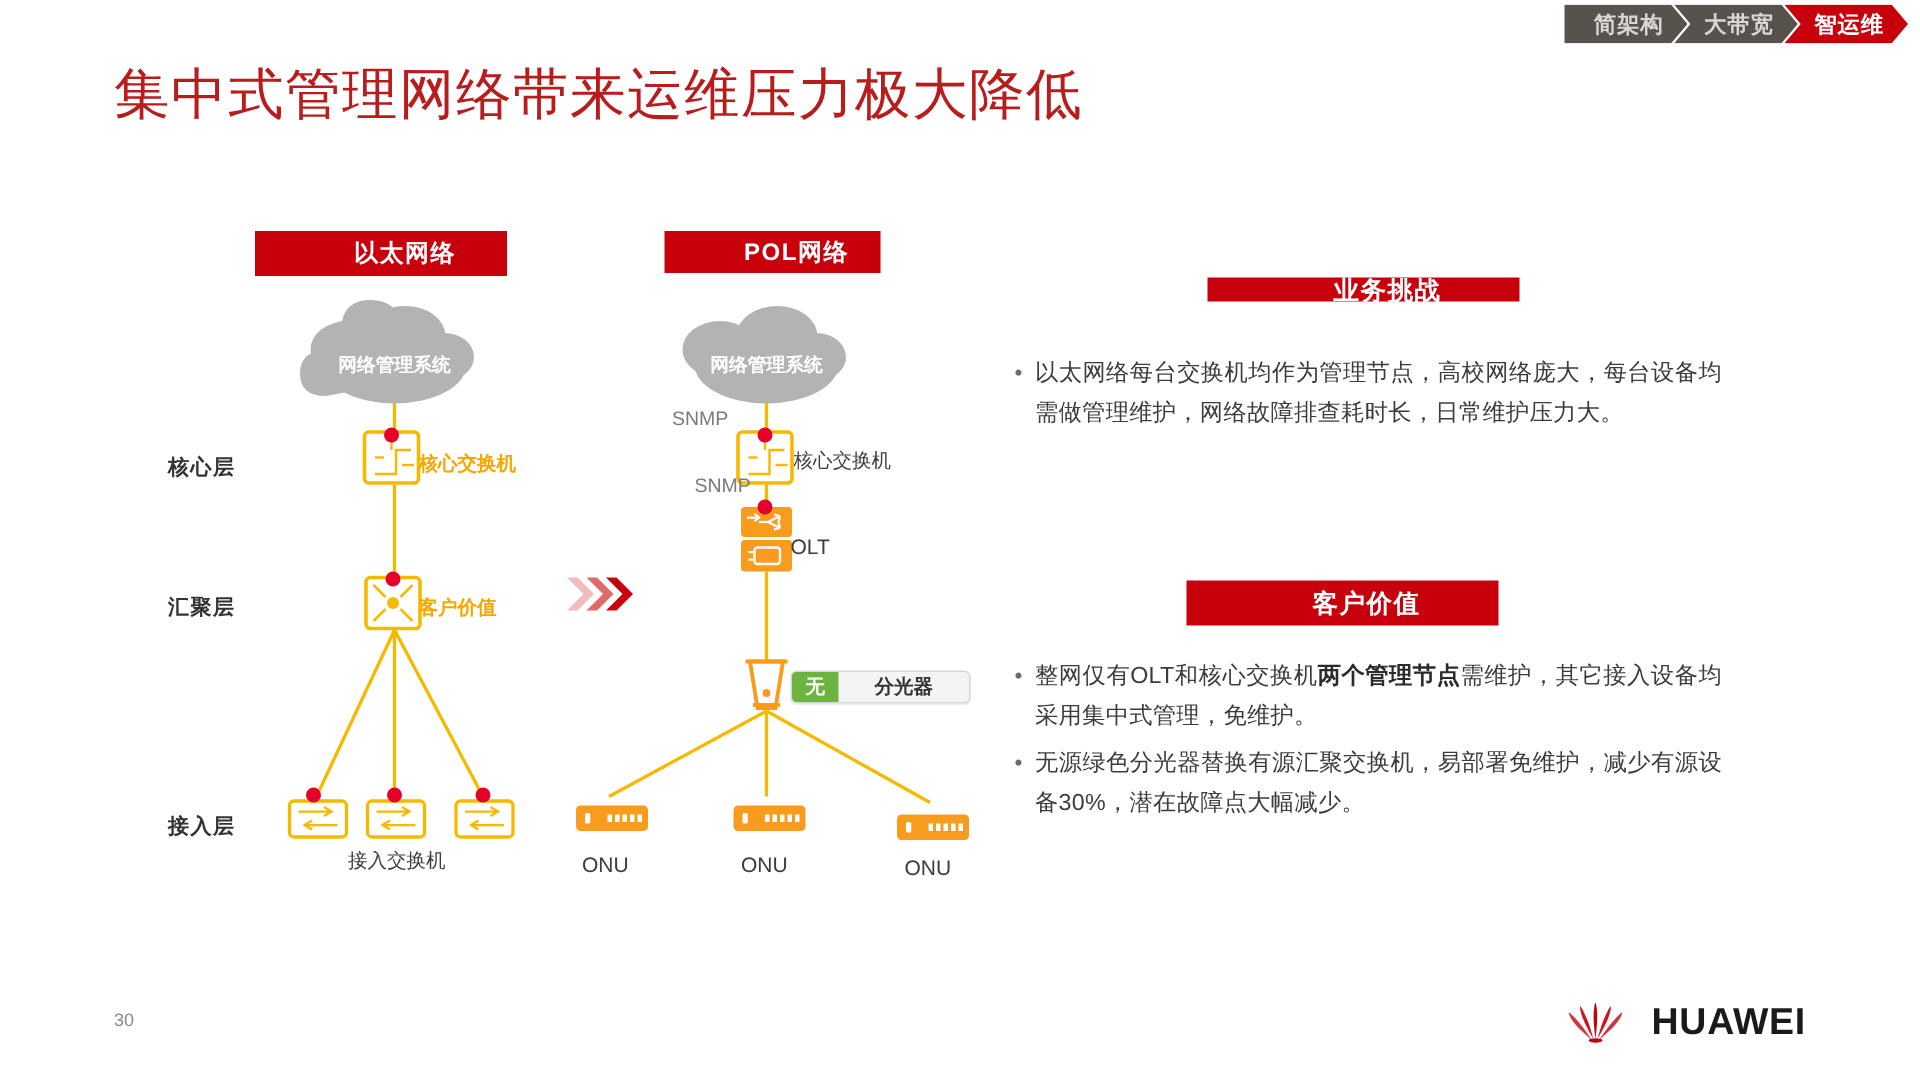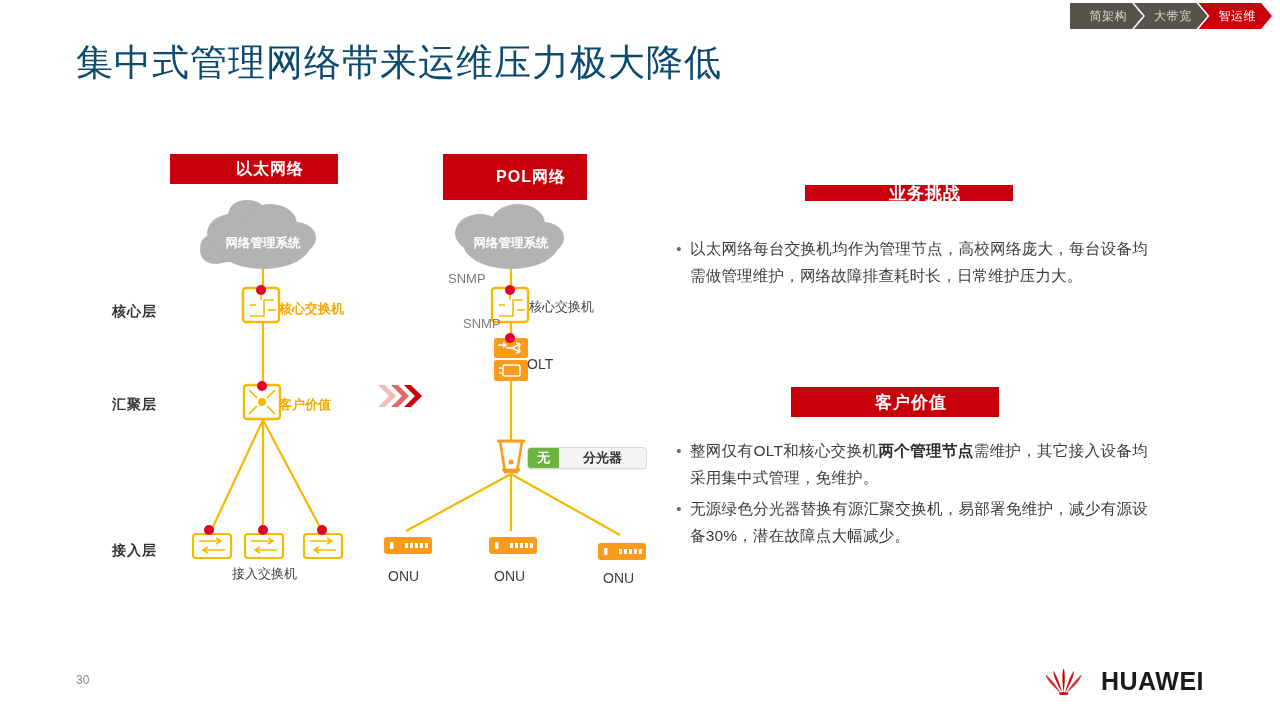--- a/index.html
+++ b/index.html
@@ -10,43 +10,43 @@
     overflow: hidden;
   }
   #slide { position: relative; width: 1280px; height: 720px; background: #fff; }
 
   
   #topnav { position: absolute; top: 3px; right: 8px; height: 26px; display: flex; align-items: stretch; }
   .chev {
     position: relative; height: 26px;
     display: flex; align-items: center; justify-content: flex-start;
     padding: 0 16px 0 20px;
-    font-size: 12px; font-weight: normal; letter-spacing: .5px;
+    font-size: 15px; font-weight: bold; letter-spacing: .5px;
     color: #d8d6d2; background: #57534c;
     clip-path: polygon(0 0, calc(100% - 11px) 0, 100% 50%, calc(100% - 11px) 100%, 0 100%, 11px 50%);
     margin-left: -9px;
   }
   .chev.first { clip-path: polygon(0 0, calc(100% - 11px) 0, 100% 50%, calc(100% - 11px) 100%, 0 100%); margin-left: 0; }
   .chev.active { background: #c7000b; color: #ffffff; }
 
   
   #title {
     position: absolute; left: 76px; top: 38px;
-    font-size: 37px; color: #0c4a6e; letter-spacing: 1px;
+    font-size: 37px; color: #b91c1c; letter-spacing: 1px;
     white-space: nowrap; font-weight: normal;
   }
 
   
   .banner {
     position: absolute; background: #c7000b; color: #fff;
     font-weight: bold; display: flex; align-items: center; justify-content: center;
     font-size: 16px; letter-spacing: 1px; padding-left: 32px;
   }
   #banner-eth { left: 170px; top: 154px; width: 168px; height: 30px; }
-  #banner-pol { left: 443px; top: 154px; width: 144px; height: 46px; }
+  #banner-pol { left: 443px; top: 154px; width: 144px; height: 28px; }
   #banner-challenge { left: 805px; top: 185px; width: 208px; height: 16px; font-size: 17px; }
   #banner-value { left: 791px; top: 387px; width: 208px; height: 30px; font-size: 17px; }
 
   
   #diagram { position: absolute; left: 0; top: 0; width: 700px; height: 620px; }
   .layer-label {
     position: absolute; font-size: 14px; font-weight: bold; color: #333;
     letter-spacing: 1px; white-space: nowrap;
   }
   #lbl-core { left: 112px; top: 303px; }

